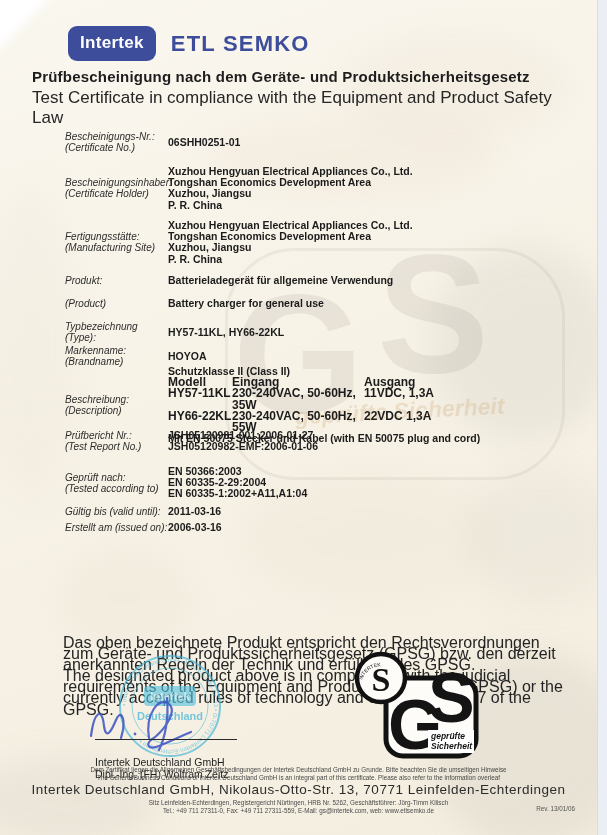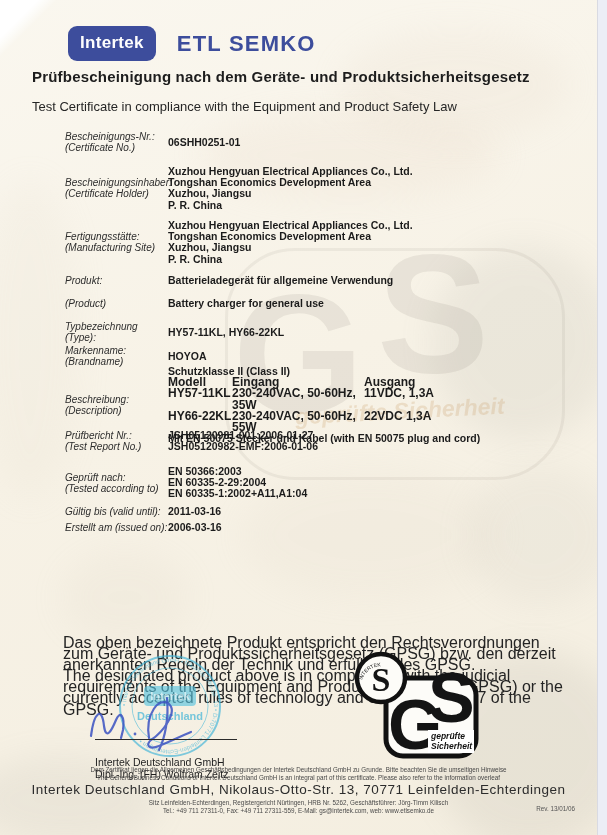--- a/index.html
+++ b/index.html
@@ -21,25 +21,25 @@
           color:rgba(120,117,108,.12); line-height:1; }
   .wm-s { position:absolute; left:152px; top:-18px; font-size:168px; font-weight:900;
           color:rgba(120,117,108,.12); line-height:1; }
   .wm-label { position:absolute; left:70px; top:150px; font-size:23px; font-weight:bold;
               font-style:italic; color:rgba(195,145,85,.22); transform:rotate(-3deg); white-space:nowrap; }
 
   
   .header { position:absolute; left:68px; top:26px; display:flex; align-items:center; }
   .logo { background:#3d4d9c; color:#fdfdfd; border-radius:9px; padding:7px 12px 8px;
           font-size:17px; font-weight:bold; letter-spacing:.3px; }
-  .brand { color:#3d4d9c; font-size:22px; font-weight:bold; letter-spacing:1.2px; margin-left:21px; }
+  .brand { color:#3d4d9c; font-size:22px; font-weight:bold; letter-spacing:1.2px; margin-left:15px; }
 
   .title-block { position:absolute; left:32px; top:68px; width:535px; color:#1d1d1d; }
   .title-de { font-size:15px; font-weight:bold; letter-spacing:.2px; }
-  .title-en { font-size:13px; margin-top:14px; color:#262626; }
+  .title-en { font-size:17px; margin-top:3px; color:#262626; }
 
   
   .frow { position:absolute; left:65px; width:500px; display:flex; align-items:center; }
   .flabel { width:103px; flex:none; font-style:italic; font-size:10px; line-height:11.2px; color:#2d2d2d; }
   .fvalue { font-weight:bold; font-size:10.5px; line-height:11.2px; color:#1b1b1b; }
   .dtable { display:grid; grid-template-columns:64px 132px auto; font-weight:bold;
             font-size:12px; line-height:11.2px; color:#1b1b1b; }
 
   .statement { position:absolute; left:63px; top:637px; width:500px; font-size:16px;
                line-height:11.1px; color:#242424; }

